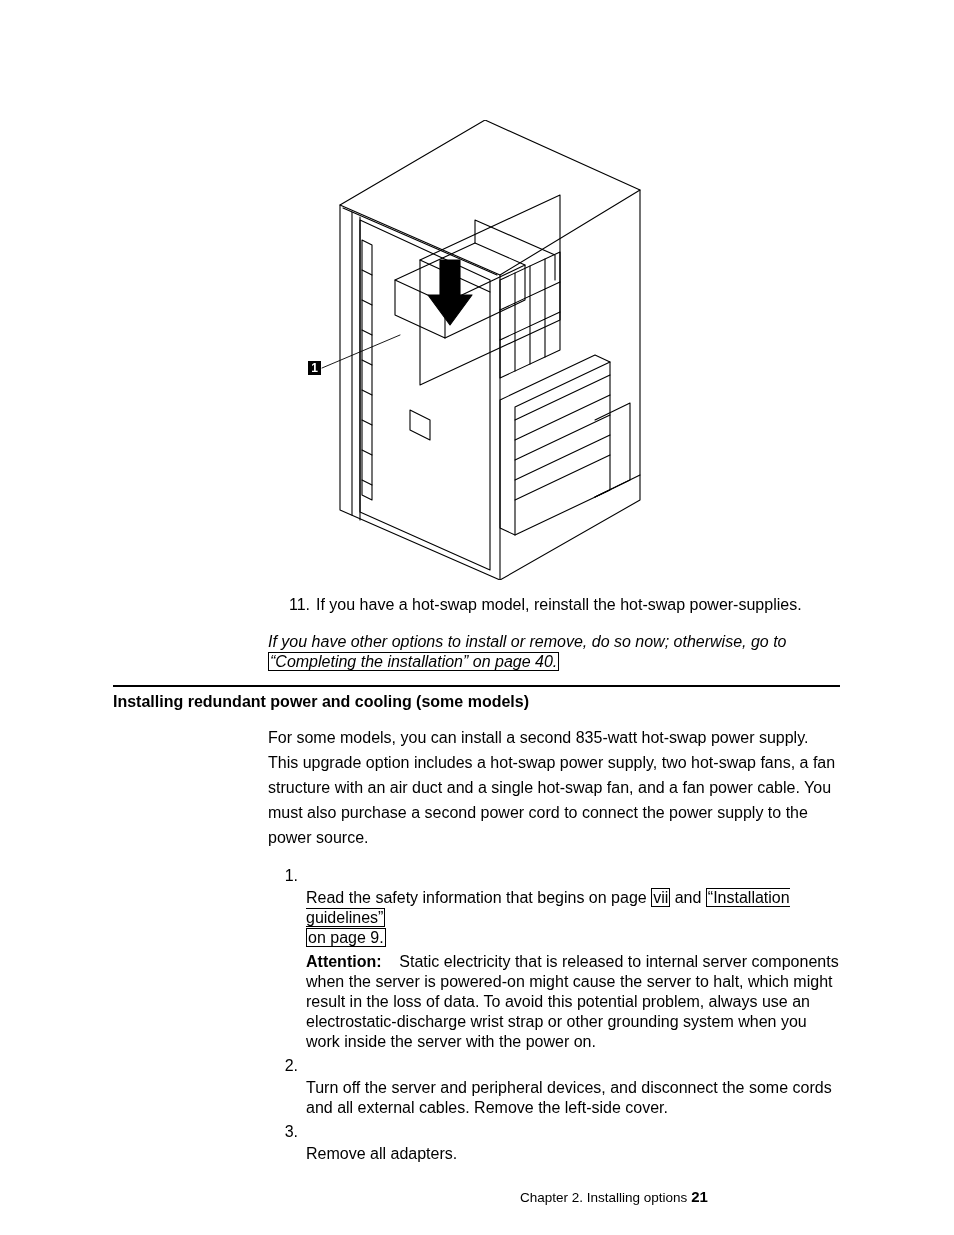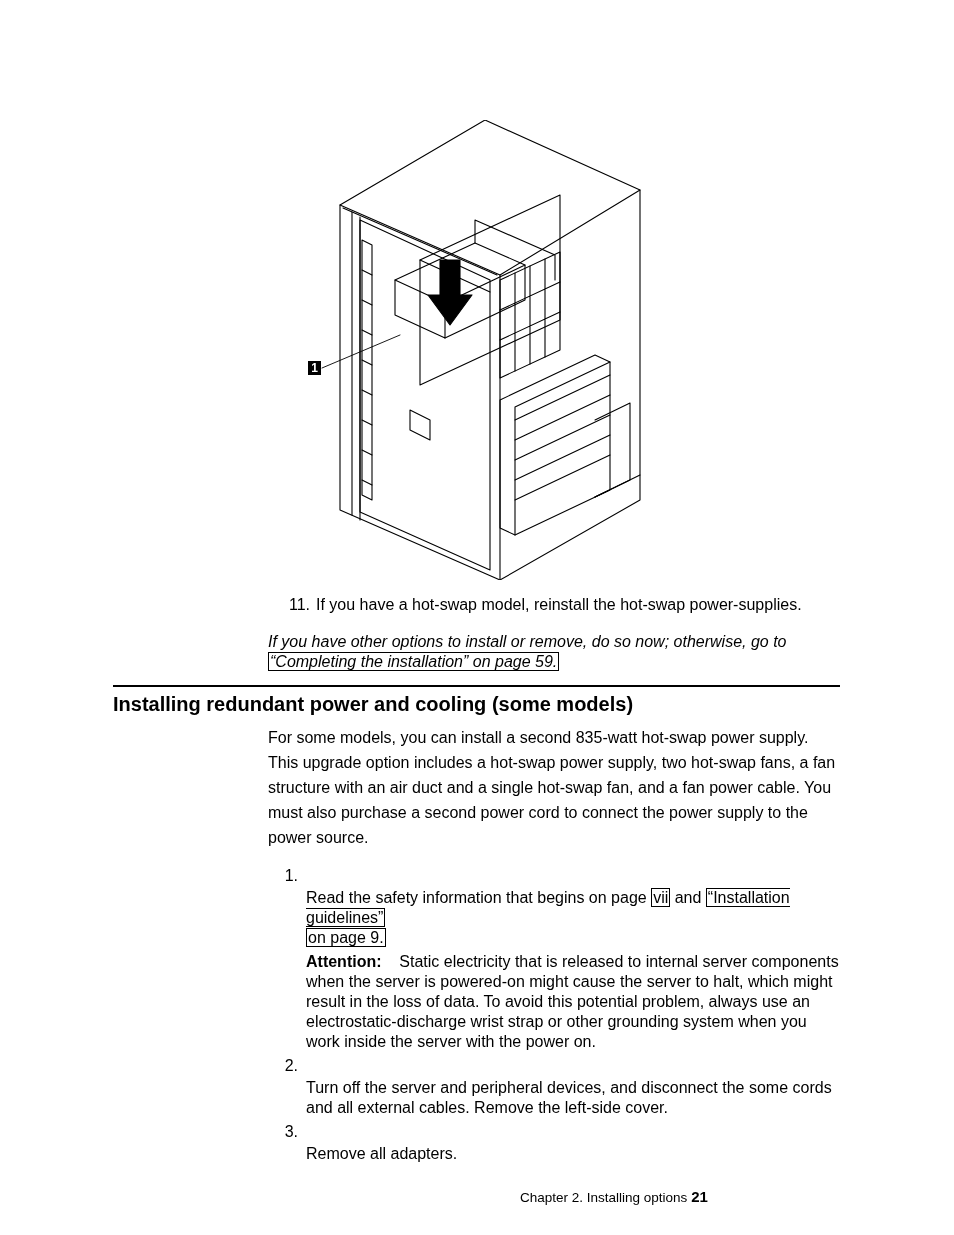--- a/index.html
+++ b/index.html
@@ -73,21 +73,21 @@
     left: 113px;
     top: 685px;
     width: 727px;
     height: 2px;
     background: #000;
   }
   .h2 {
     position: absolute;
     left: 113px;
     top: 693px;
-    font-size: 20px;
+    font-size: 16px;
     font-weight: bold;
   }
   .intro {
     position: absolute;
     left: 268px;
     top: 725px;
     width: 572px;
     font-size: 16px;
     line-height: 25px;
   }
@@ -189,21 +189,21 @@
   </svg>
 
   <div class="callout">1</div>
 
   <div class="step11">
     <span class="num">11.</span><span>If you have a hot-swap model, reinstall the hot-swap power-supplies.</span>
   </div>
 
   <div class="para-after">
     <span>If you have other options to install or remove, do so now; otherwise, go to</span><br>
-    <span class="link-box">“Completing the installation” on page 59.</span>
+    <span class="link-box">“Completing the installation” on page 40.</span>
   </div>
 
   <div class="rule"></div>
   <div class="h2">Installing redundant power and cooling (some models)</div>
 
   <div class="intro">For some models, you can install a second 835-watt hot-swap power supply. This upgrade option includes a hot-swap power supply, two hot-swap fans, a fan structure with an air duct and a single hot-swap fan, and a fan power cable. You must also purchase a second power cord to connect the power supply to the power source.</div>
 
 
   <div class="ol">
 

